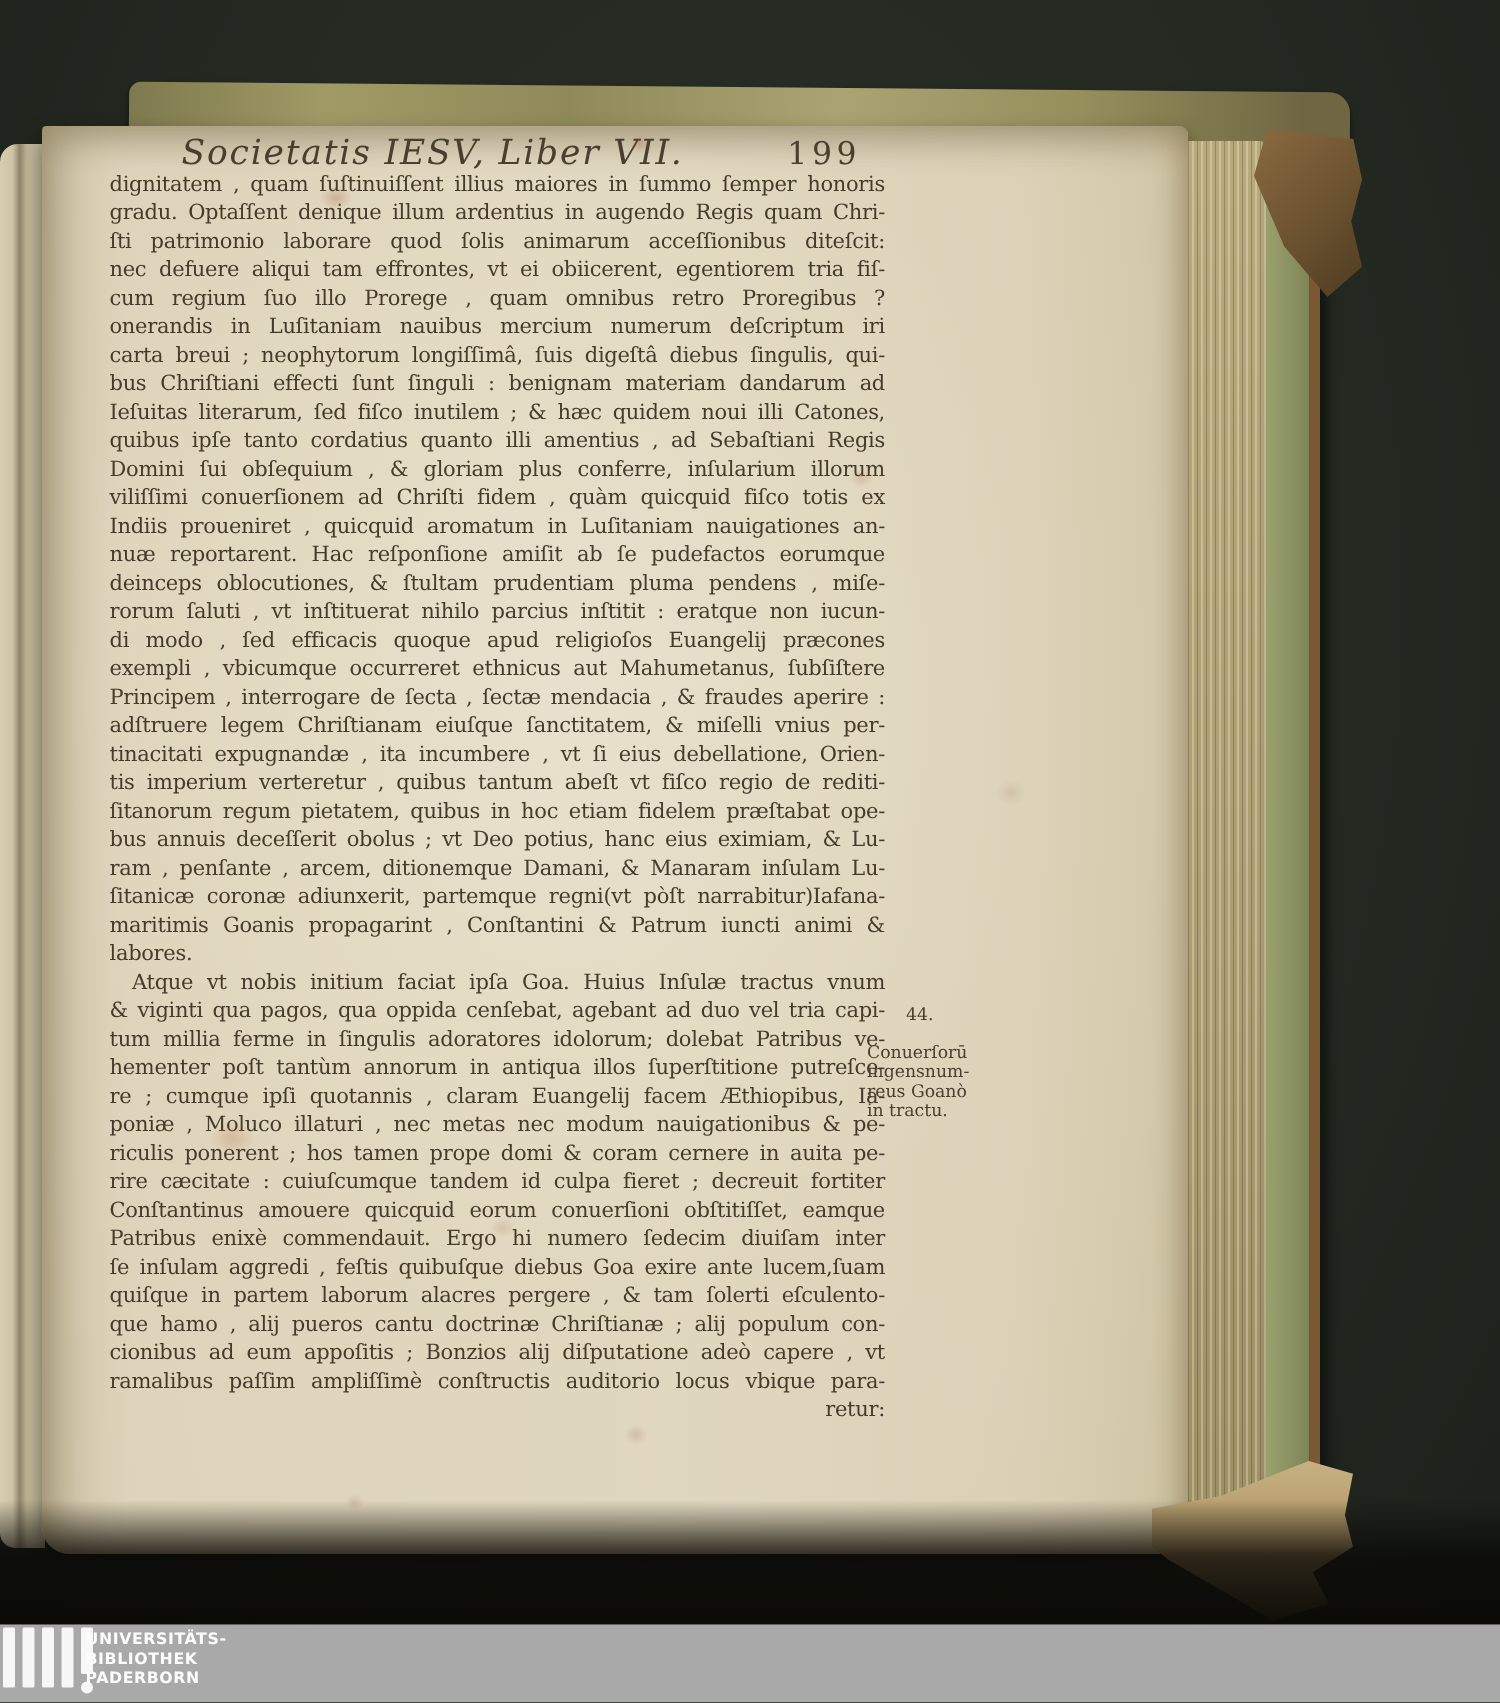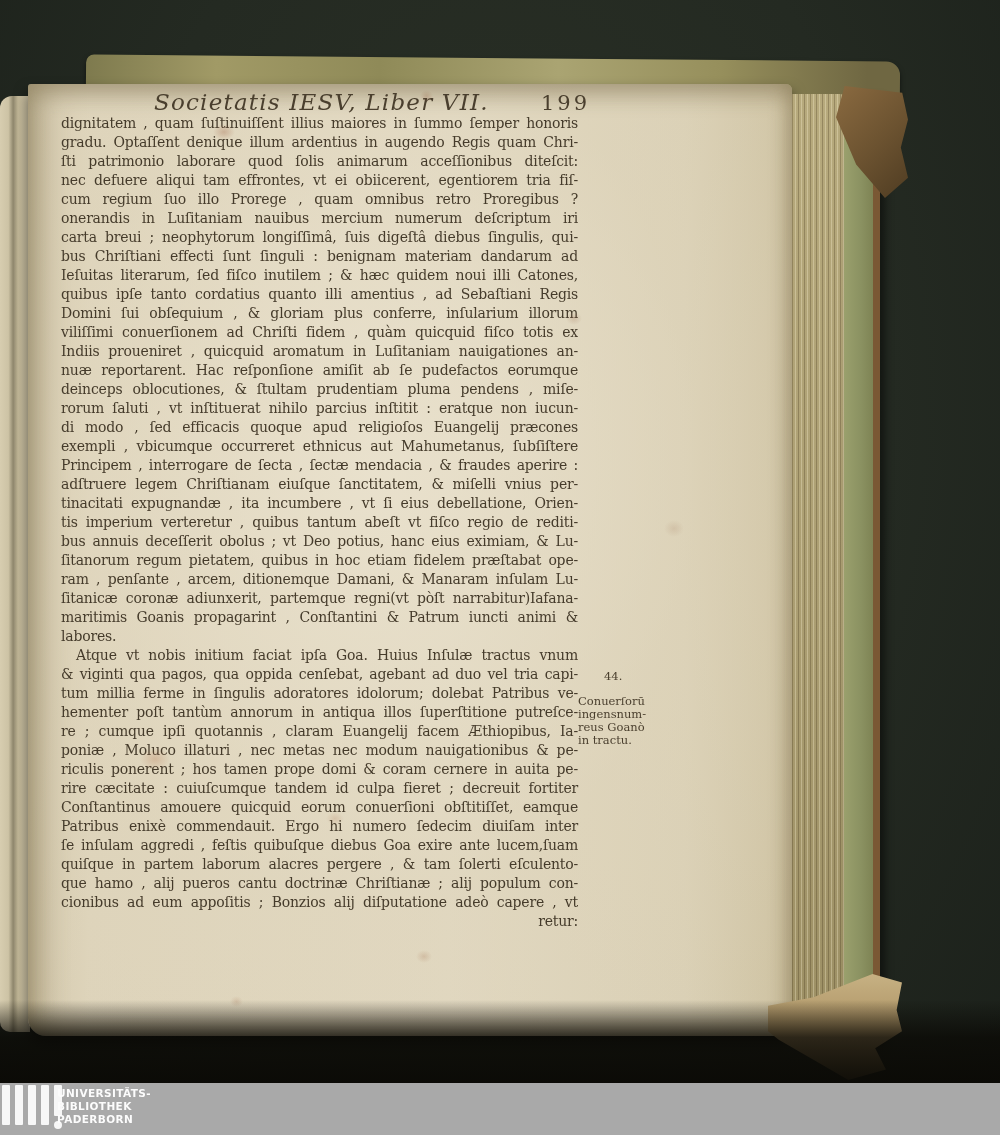--- a/index.html
+++ b/index.html
@@ -23,24 +23,24 @@
         border-radius:3px 6px 10px 18px;
         background:
           radial-gradient(ellipse at 45% 40%, rgba(234,226,206,.9) 0%, rgba(225,215,190,.4) 55%, rgba(0,0,0,0) 100%),
           linear-gradient(90deg,#d2c7aa 0%,#ddd3ba 8%,#e0d7c0 55%,#d9cfb4 86%,#cdc1a0 100%);
         box-shadow:inset 0 12px 20px rgba(115,100,65,.35),
                    inset 16px 0 26px rgba(110,95,60,.30),
                    inset -6px -10px 18px rgba(120,100,60,.28),
                    0 8px 14px rgba(0,0,0,.6);}
 
   .header-row{position:absolute;left:45px;top:5px;width:517px;display:flex;align-items:baseline;color:#4a3f2e;}
-  .header-title{margin-left:81px;font-style:italic;font-size:23px;letter-spacing:1.2px;}
-  .page-number{margin-left:auto;margin-right:0;font-size:21px;letter-spacing:3px;}
+  .header-title{margin-left:48px;font-style:italic;font-size:23px;letter-spacing:1.2px;}
+  .page-number{margin-left:auto;margin-right:16px;font-size:21px;letter-spacing:3px;}
 
-  .body-text{position:absolute;left:33px;top:30px;width:517px;
+  .body-text{position:absolute;left:45px;top:30px;width:517px;
              font-size:14px;line-height:19px;letter-spacing:-0.2px;color:#453b2b;}
   .line{text-align:justify;text-align-last:justify;white-space:normal;}
   .line.end{text-align-last:left;}
   .line.indent{text-indent:15px;}
   .line.right{text-align:left;text-align-last:right;}
 
   .margin-note{position:absolute;left:550px;top:586px;width:92px;
                font-size:11.5px;line-height:13px;color:#4a3f2e;}
   .margin-note .num{padding-left:26px;margin-bottom:12px;}
 
@@ -117,40 +117,41 @@
         <div class="line">Indiis proueniret , quicquid aromatum in Luſitaniam nauigationes an-</div>
         <div class="line">nuæ reportarent. Hac reſponſione amiſit ab ſe pudefactos eorumque</div>
         <div class="line">deinceps oblocutiones, &amp; ſtultam prudentiam pluma pendens , miſe-</div>
         <div class="line">rorum ſaluti , vt inſtituerat nihilo parcius inſtitit : eratque non iucun-</div>
         <div class="line">di modo , ſed efficacis quoque apud religioſos Euangelij præcones</div>
         <div class="line">exempli , vbicumque occurreret ethnicus aut Mahumetanus, ſubſiſtere</div>
         <div class="line">Principem , interrogare de ſecta , ſectæ mendacia , &amp; fraudes aperire :</div>
         <div class="line">adſtruere legem Chriſtianam eiuſque ſanctitatem, &amp; miſelli vnius per-</div>
         <div class="line">tinacitati expugnandæ , ita incumbere , vt ſi eius debellatione, Orien-</div>
         <div class="line">tis imperium verteretur , quibus tantum abeſt vt fiſco regio de rediti-</div>
+        <div class="line">ſitanorum regum pietatem, quibus in hoc etiam fidelem præſtabat ope-</div>
         <div class="line">bus annuis deceſſerit obolus ; vt Deo potius, hanc eius eximiam, &amp; Lu-</div>
-        <div class="line">ſitanorum regum pietatem, quibus in hoc etiam fidelem præſtabat ope-</div>
         <div class="line">ram , penſante , arcem, ditionemque Damani, &amp; Manaram inſulam Lu-</div>
         <div class="line">ſitanicæ coronæ adiunxerit, partemque regni(vt pòſt narrabitur)Iafana-</div>
         <div class="line">maritimis Goanis propagarint , Conſtantini &amp; Patrum iuncti animi &amp;</div>
         <div class="line end">labores.</div>
         <div class="line indent">Atque vt nobis initium faciat ipſa Goa. Huius Inſulæ tractus vnum</div>
         <div class="line">&amp; viginti qua pagos, qua oppida cenſebat, agebant ad duo vel tria capi-</div>
         <div class="line">tum millia ferme in ſingulis adoratores idolorum; dolebat Patribus ve-</div>
         <div class="line">hementer poſt tantùm annorum in antiqua illos ſuperſtitione putreſce-</div>
         <div class="line">re ; cumque ipſi quotannis , claram Euangelij facem Æthiopibus, Ia-</div>
         <div class="line">poniæ , Moluco illaturi , nec metas nec modum nauigationibus &amp; pe-</div>
         <div class="line">riculis ponerent ; hos tamen prope domi &amp; coram cernere in auita pe-</div>
         <div class="line">rire cæcitate : cuiuſcumque tandem id culpa fieret ; decreuit fortiter</div>
         <div class="line">Conſtantinus amouere quicquid eorum conuerſioni obſtitiſſet, eamque</div>
         <div class="line">Patribus enixè commendauit. Ergo hi numero ſedecim diuiſam inter</div>
         <div class="line">ſe inſulam aggredi , feſtis quibuſque diebus Goa exire ante lucem,ſuam</div>
         <div class="line">quiſque in partem laborum alacres pergere , &amp; tam ſolerti eſculento-</div>
         <div class="line">que hamo , alij pueros cantu doctrinæ Chriſtianæ ; alij populum con-</div>
         <div class="line">cionibus ad eum appoſitis ; Bonzios alij diſputatione adeò capere , vt</div>
+        <div class="line">ramalibus paſſim ampliſſimè conſtructis auditorio locus vbique para-</div>
         <div class="line right">retur:</div>
       </div>
 
     <div class="margin-note">
       <div class="num">44.</div>
       <div>
           <div>Conuerſorū</div>
           <div>ingensnum-</div>
           <div>reus Goanò</div>
           <div>in tractu.</div>

